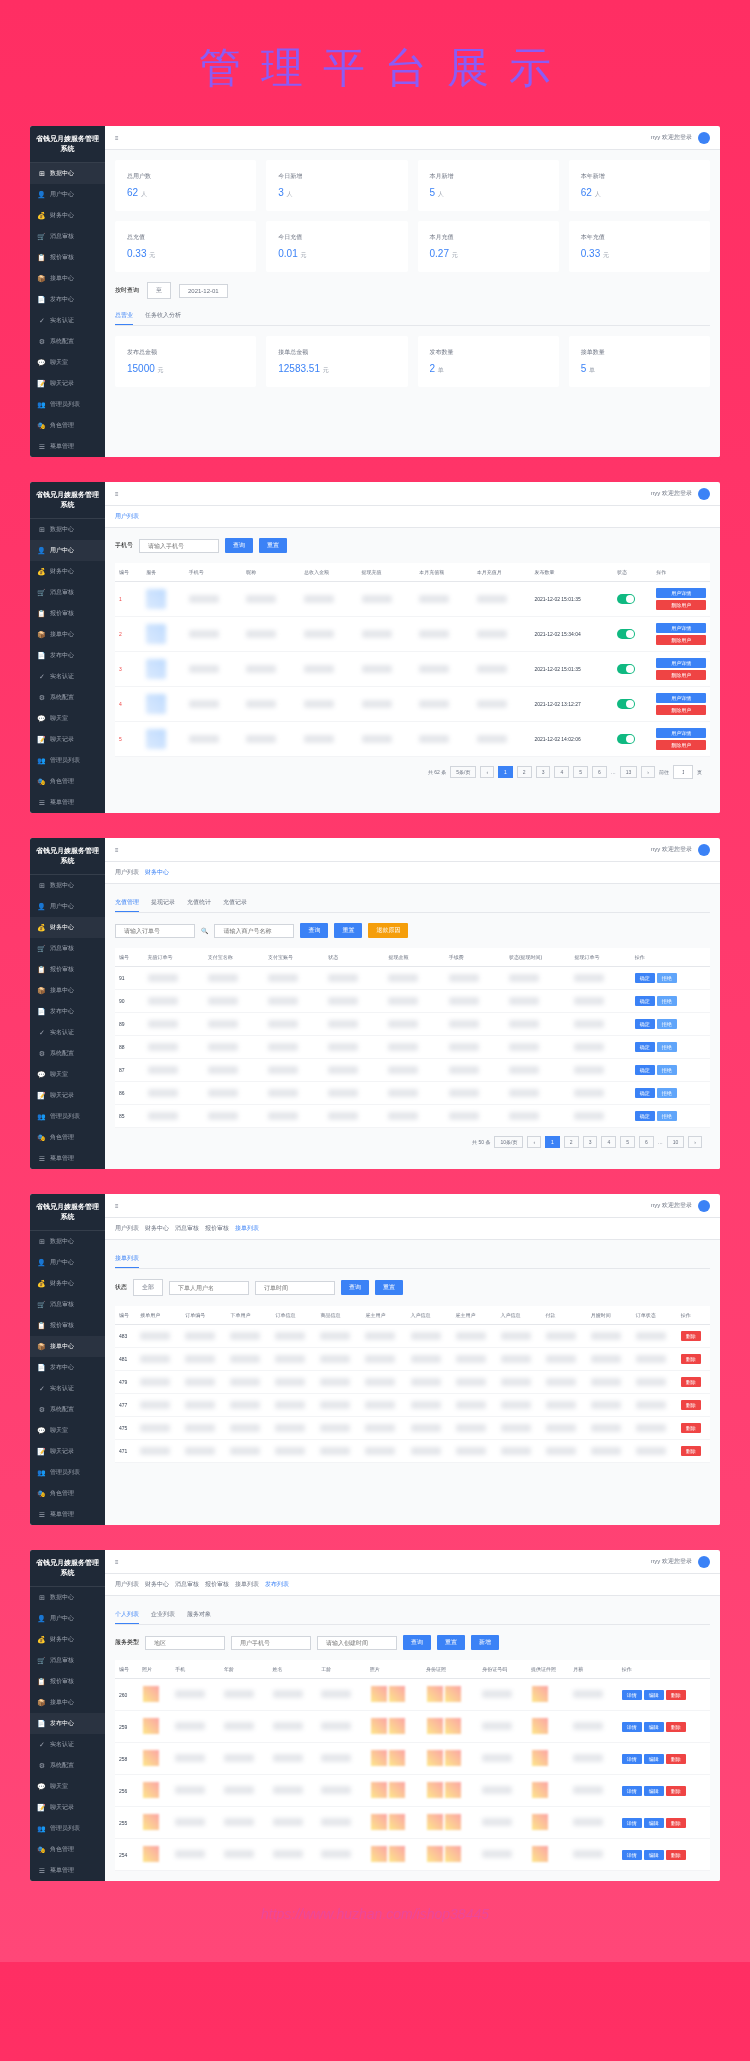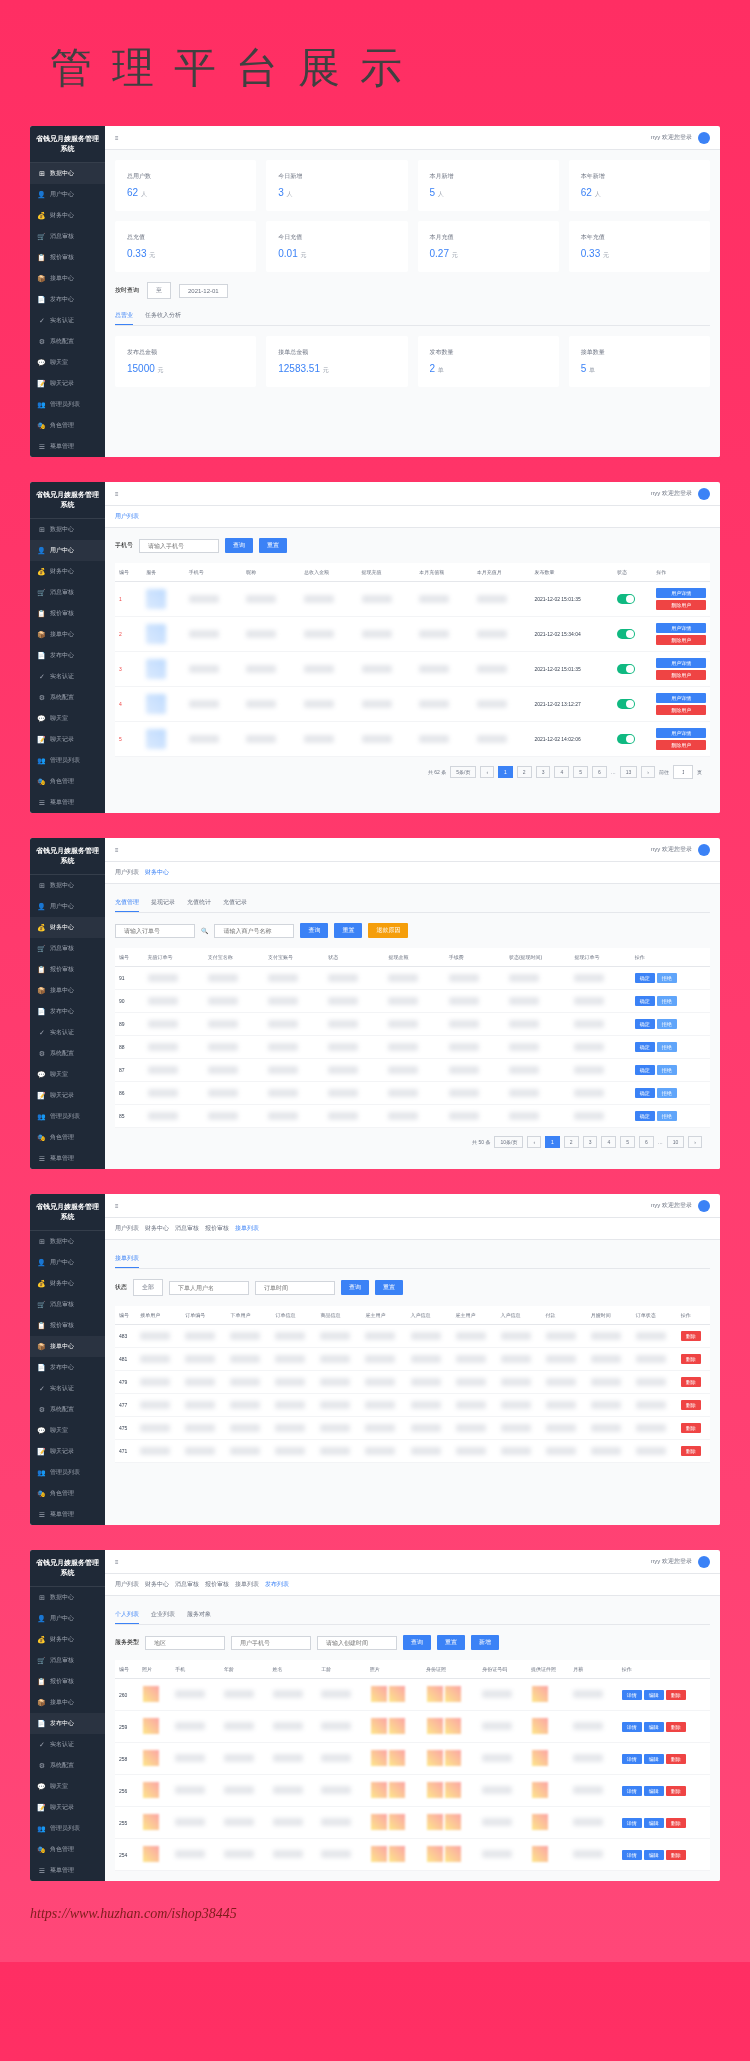--- a/index.html
+++ b/index.html
@@ -1,17 +1,17 @@
 <!DOCTYPE html>
 <html><head>
 <meta charset="utf-8">
 <style>
 *{margin:0;padding:0;box-sizing:border-box;font-family:-apple-system,"PingFang SC","Microsoft YaHei",sans-serif}
 body{background:linear-gradient(180deg,#ff2e63 0%,#ff4778 100%);padding:20px 30px 40px}
-.page-title{color:#404040;text-align:left;font-size:42px;font-weight:500;letter-spacing:20px;margin:20px 0 30px;padding-left:20px}
+.page-title{color:#8b5cf6;text-align:center;font-size:42px;font-weight:500;letter-spacing:20px;margin:20px 0 30px;padding-left:20px}
 .panel{background:#fff;border-radius:2px;margin-bottom:25px;display:flex;min-height:260px;overflow:hidden;position:relative}
 .sidebar{width:75px;background:#1f2937;flex-shrink:0}
 .sidebar-title{color:#fff;font-size:7px;font-weight:600;padding:8px 5px;text-align:center;border-bottom:1px solid rgba(255,255,255,0.1)}
 .nav-item{display:flex;align-items:center;gap:4px;padding:6px 8px;color:#9ca3af;font-size:6px;cursor:pointer}
 .nav-item.active{background:rgba(255,255,255,0.05);color:#fff}
 .nav-icon{width:8px;height:8px;display:inline-flex;align-items:center;justify-content:center;font-size:7px}
 .main{flex:1;display:flex;flex-direction:column;overflow:hidden}
 .topbar{height:24px;border-bottom:1px solid #e5e7eb;display:flex;align-items:center;justify-content:space-between;padding:0 10px;font-size:6px;color:#6b7280}
 .topbar-right{display:flex;align-items:center;gap:6px}
 .avatar{width:12px;height:12px;border-radius:50%;background:#3b82f6}
@@ -41,21 +41,21 @@
 th{text-align:left;padding:6px 4px;color:#6b7280;font-weight:400;border-bottom:1px solid #e5e7eb}
 td{padding:6px 4px;color:#374151;border-bottom:1px solid #f3f4f6}
 .blur{filter:blur(2px);background:#e5e7eb;color:transparent;border-radius:2px;display:inline-block;min-width:30px;height:8px}
 .blur-img{filter:blur(2px);background:linear-gradient(45deg,#dbeafe,#bfdbfe);width:20px;height:20px;display:inline-block;border-radius:2px}
 .toggle{width:18px;height:10px;background:#10b981;border-radius:5px;position:relative;display:inline-block}
 .toggle::after{content:"";position:absolute;width:8px;height:8px;background:#fff;border-radius:50%;top:1px;right:1px}
 .pagination{display:flex;justify-content:flex-end;gap:4px;padding:8px;font-size:5px;color:#6b7280;align-items:center}
 .page-btn{padding:2px 5px;border:1px solid #d1d5db;cursor:pointer}
 .page-btn.active{background:#3b82f6;color:#fff;border-color:#3b82f6}
 .red-text{color:#ef4444}
-.footer-url{text-align:left;color:#7f1d1d;font-size:14px;font-style:italic;margin-top:10px;font-family:Liberation Serif, serif}
+.footer-url{text-align:center;color:#ec4899;font-size:14px;font-style:italic;margin-top:10px;font-family:Liberation Sans, sans-serif}
 .btn-group{display:flex;gap:2px;flex-direction:column}
 .btn-group-h{display:flex;gap:2px}
 .thumb{width:16px;height:16px;background:linear-gradient(45deg,#fde68a,#fca5a5);filter:blur(1px);display:inline-block;margin:1px}
 </style>
 </head>
 <body>
 
 <h1 class="page-title">管理平台展示</h1>
 
 <div class="panel">

